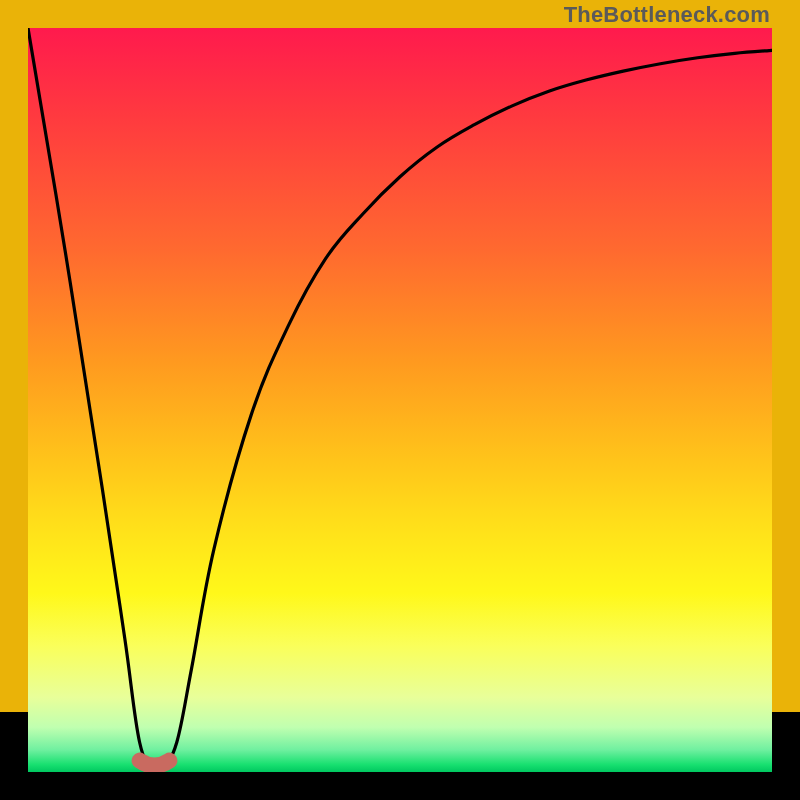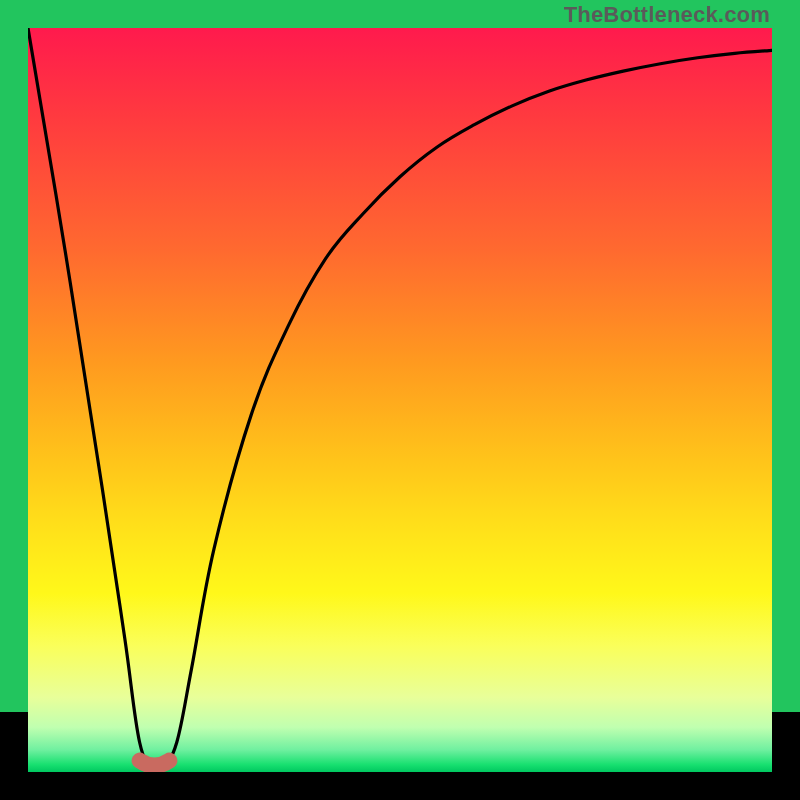--- a/index.html
+++ b/index.html
@@ -9,21 +9,21 @@
     height: 800px;
     background: #000;
     overflow: hidden;
   }
   .frame {
     position: absolute;
     left: 0;
     top: 0;
     width: 800px;
     height: 712px;
-    background: #22c55e;
+    background: #eab308;
   }
   .plot {
     position: absolute;
     left: 28px;
     top: 28px;
     width: 744px;
     height: 744px;
     background: linear-gradient(
       to bottom,
       #ff1a4d 0%,

